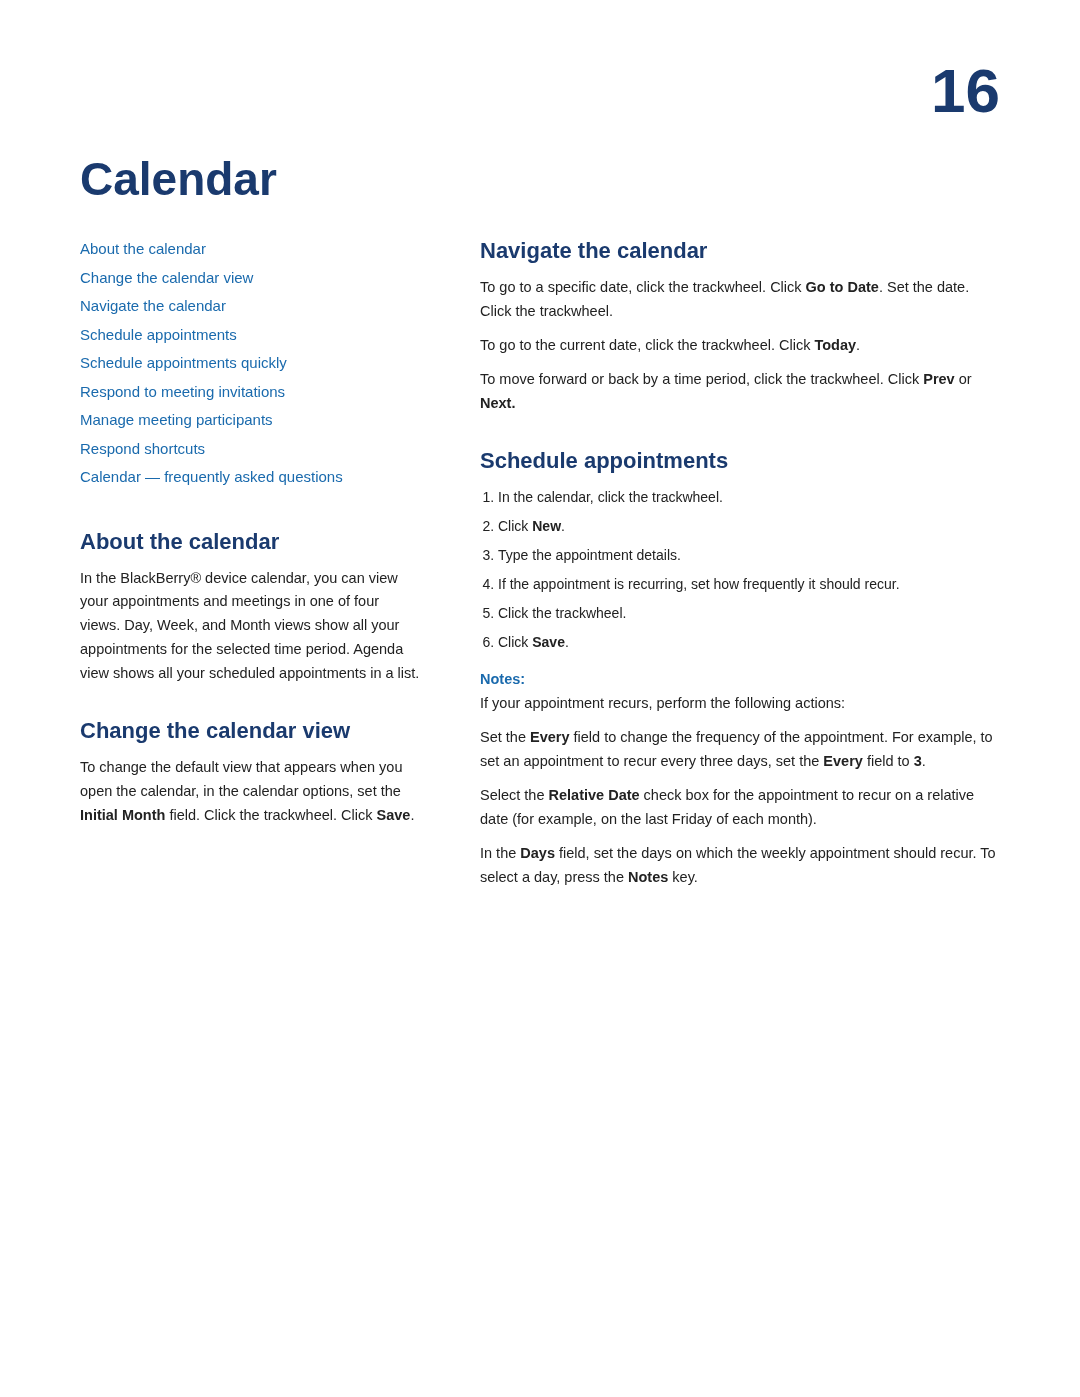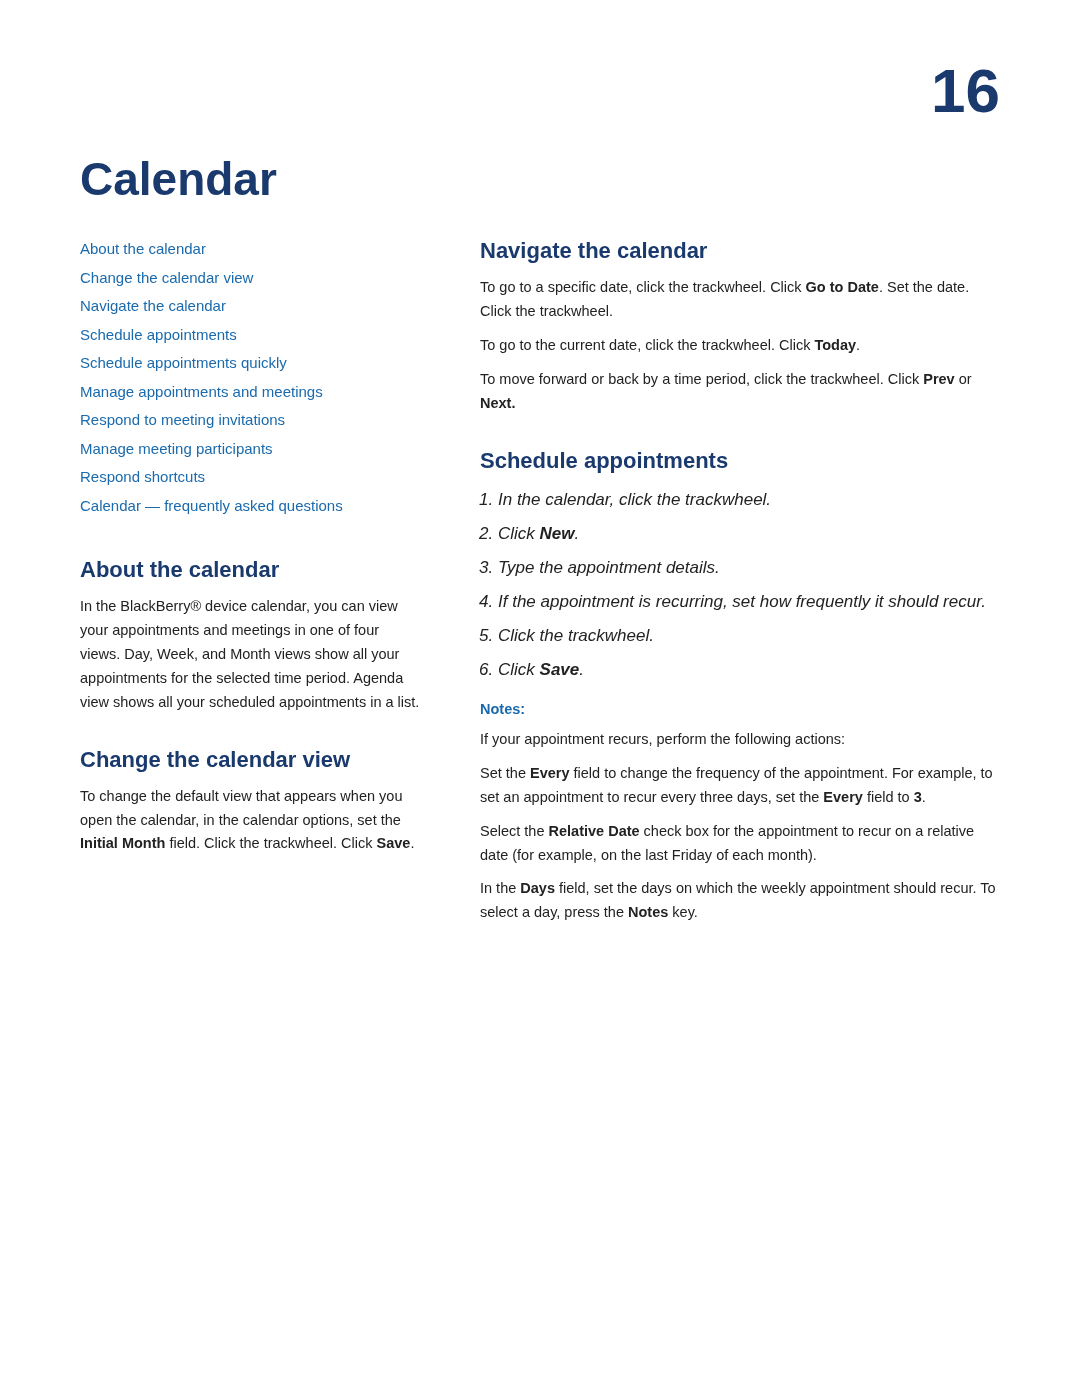--- a/index.html
+++ b/index.html
@@ -98,30 +98,29 @@
       margin-top: 28px;
     }
 
     .section-body ol {
       margin-left: 18px;
       margin-bottom: 10px;
     }
 
     .section-body ol li {
       margin-bottom: 6px;
-      font-size: 17px;
+      font-size: 14px;
       line-height: 1.65;
-      font-style: italic;
     }
 
     .notes-label {
       color: #1a6aad;
       font-weight: bold;
       font-size: 14.5px;
-      margin-bottom: 6px;
+      margin-bottom: 0;
     }
 
     .notes-section {
       margin-top: 14px;
     }
   </style>
 </head>
 <body>
 
 <div class="page-container">
@@ -142,23 +141,20 @@
           <a href="#change-the-calendar-view">Change the calendar view</a>
         </li>
         <li>
           <a href="#navigate-the-calendar">Navigate the calendar</a>
         </li>
         <li>
           <a href="#schedule-appointments">Schedule appointments</a>
         </li>
         <li>
           <a href="#schedule-appointments-quickly">Schedule appointments quickly</a>
-        </li>
-        <li>
-          <a href="#manage-appointments-and-meetings">Manage appointments and meetings</a>
         </li>
         <li>
           <a href="#respond-to-meeting-invitations">Respond to meeting invitations</a>
         </li>
         <li>
           <a href="#manage-meeting-participants">Manage meeting participants</a>
         </li>
         <li>
           <a href="#calendar-shortcuts">Respond shortcuts</a>
         </li>

